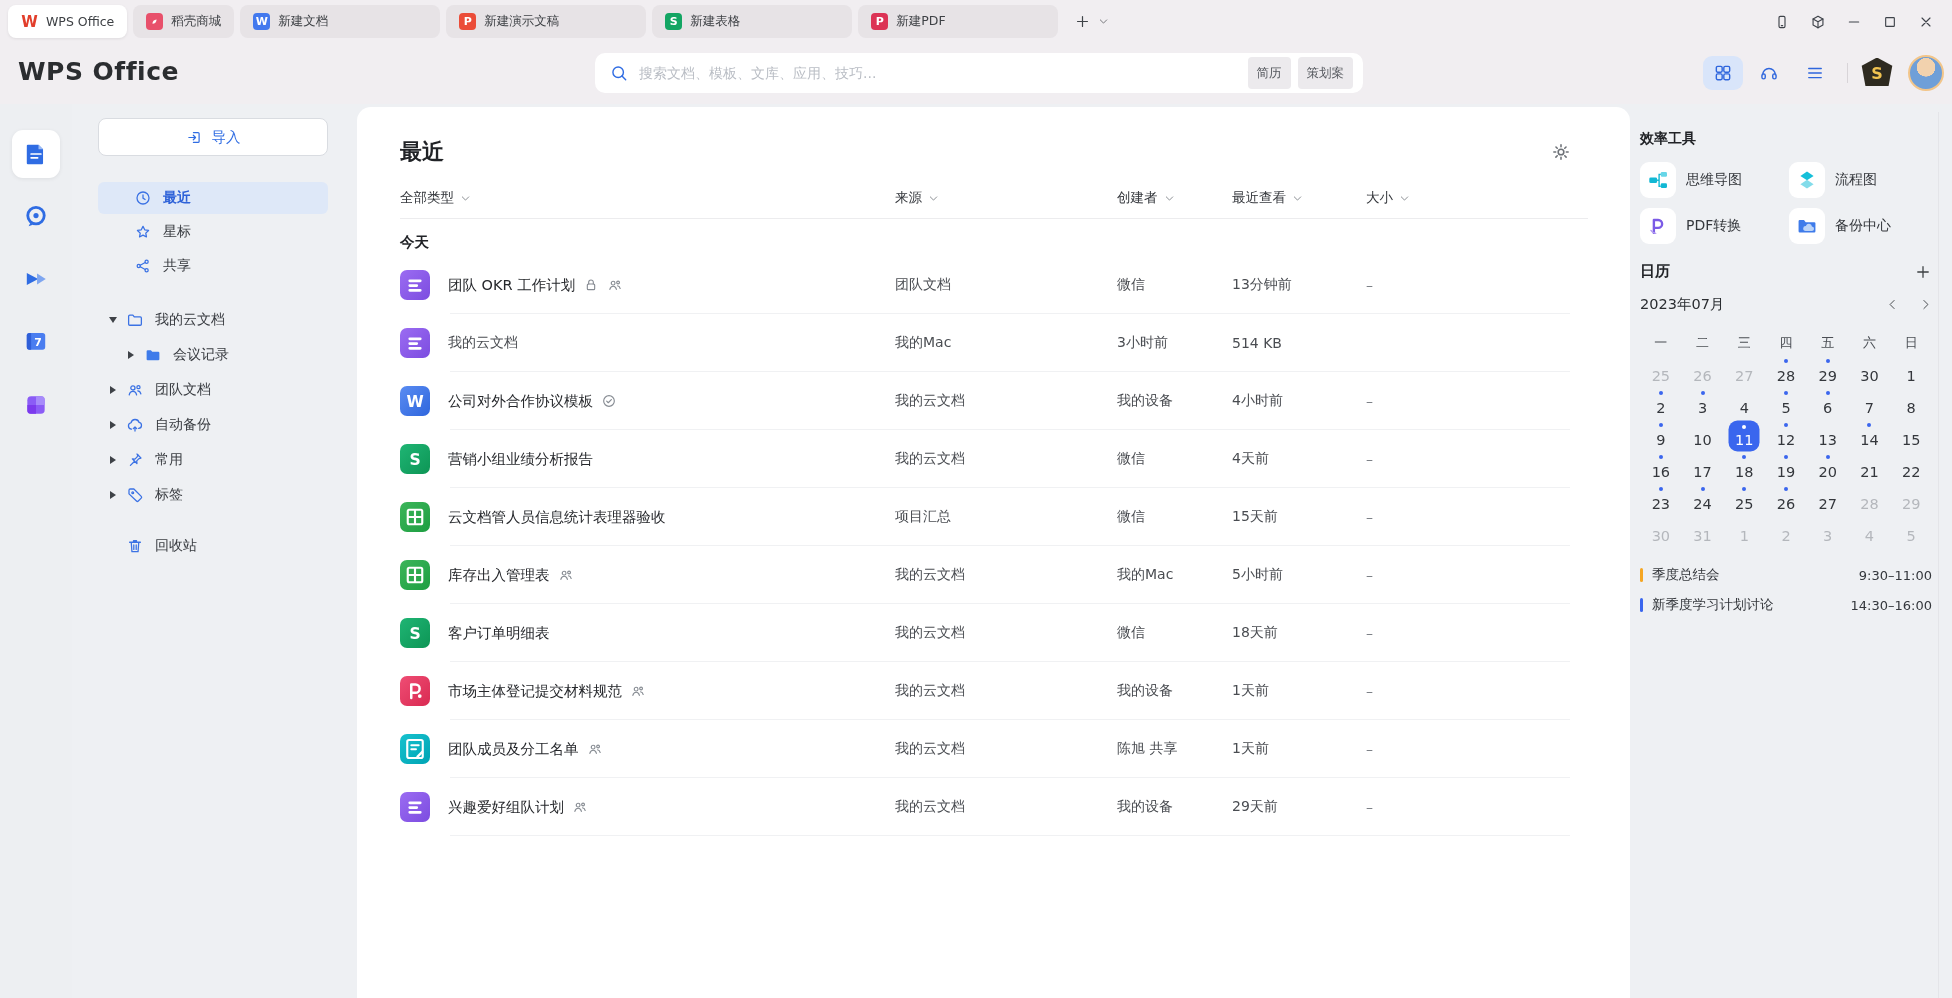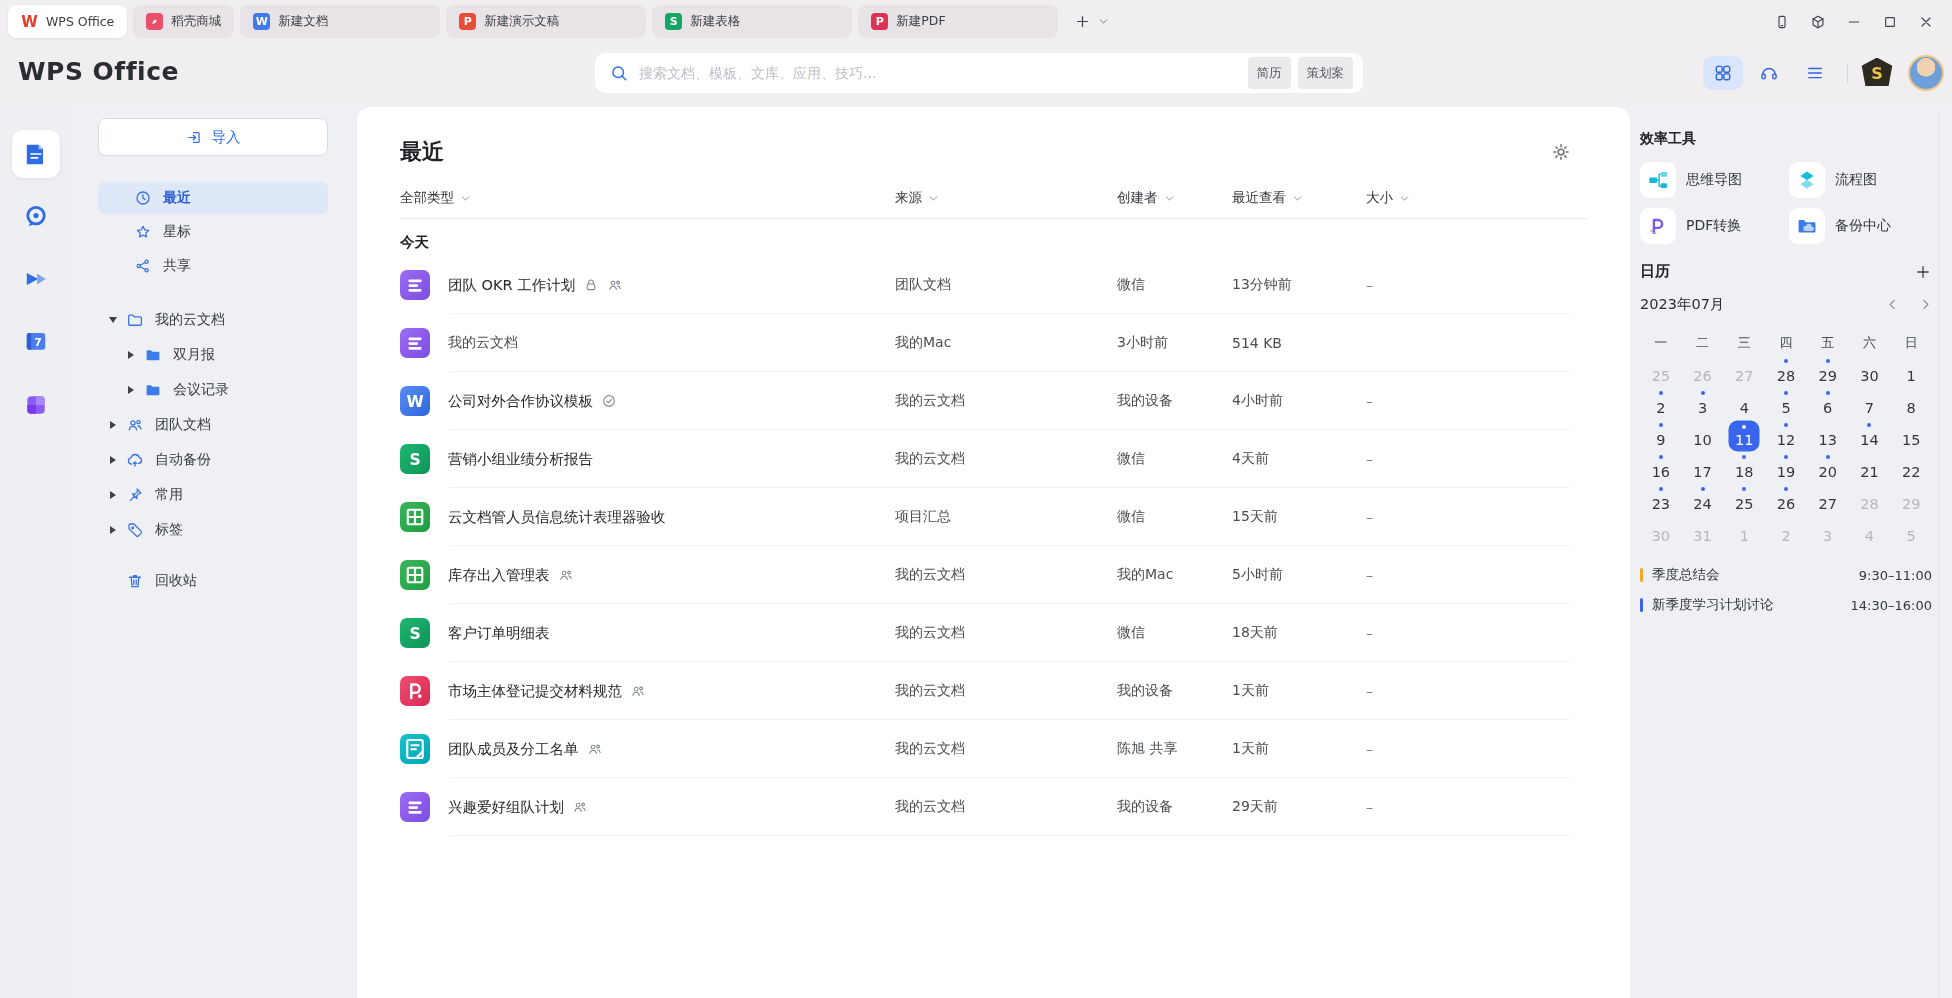--- a/index.html
+++ b/index.html
@@ -362,31 +362,20 @@
       </div>
       <div class="tree-row lv1">
         <span class="caret">
           <i class="car-r"></i>
         </span>
     <span class="ti">
           <svg viewBox="0 0 24 24">
             <path d="M3.5 7A1.5 1.5 0 0 1 5 5.5h4.2L11 7.8h8A1.5 1.5 0 0 1 20.5 9.3v8.2A1.5 1.5 0 0 1 19 19H5a1.5 1.5 0 0 1-1.5-1.5z" fill="#3E7BEA"></path>
           </svg>
         </span>
-    <span>双月报</span>
-      </div>
-      <div class="tree-row lv1">
-        <span class="caret">
-          <i class="car-r"></i>
-        </span>
-    <span class="ti">
-          <svg viewBox="0 0 24 24">
-            <path d="M3.5 7A1.5 1.5 0 0 1 5 5.5h4.2L11 7.8h8A1.5 1.5 0 0 1 20.5 9.3v8.2A1.5 1.5 0 0 1 19 19H5a1.5 1.5 0 0 1-1.5-1.5z" fill="#3E7BEA"></path>
-          </svg>
-        </span>
     <span>会议记录</span>
       </div>
       <div class="tree-row">
         <span class="caret">
           <i class="car-r"></i>
         </span>
     <span class="ti">
           <svg viewBox="0 0 24 24" class="st">
             <circle cx="9.2" cy="9.2" r="2.8"></circle>
             <path d="M4.3 18.5c.6-3 2.6-4.6 4.9-4.6s4.3 1.6 4.9 4.6"></path>

